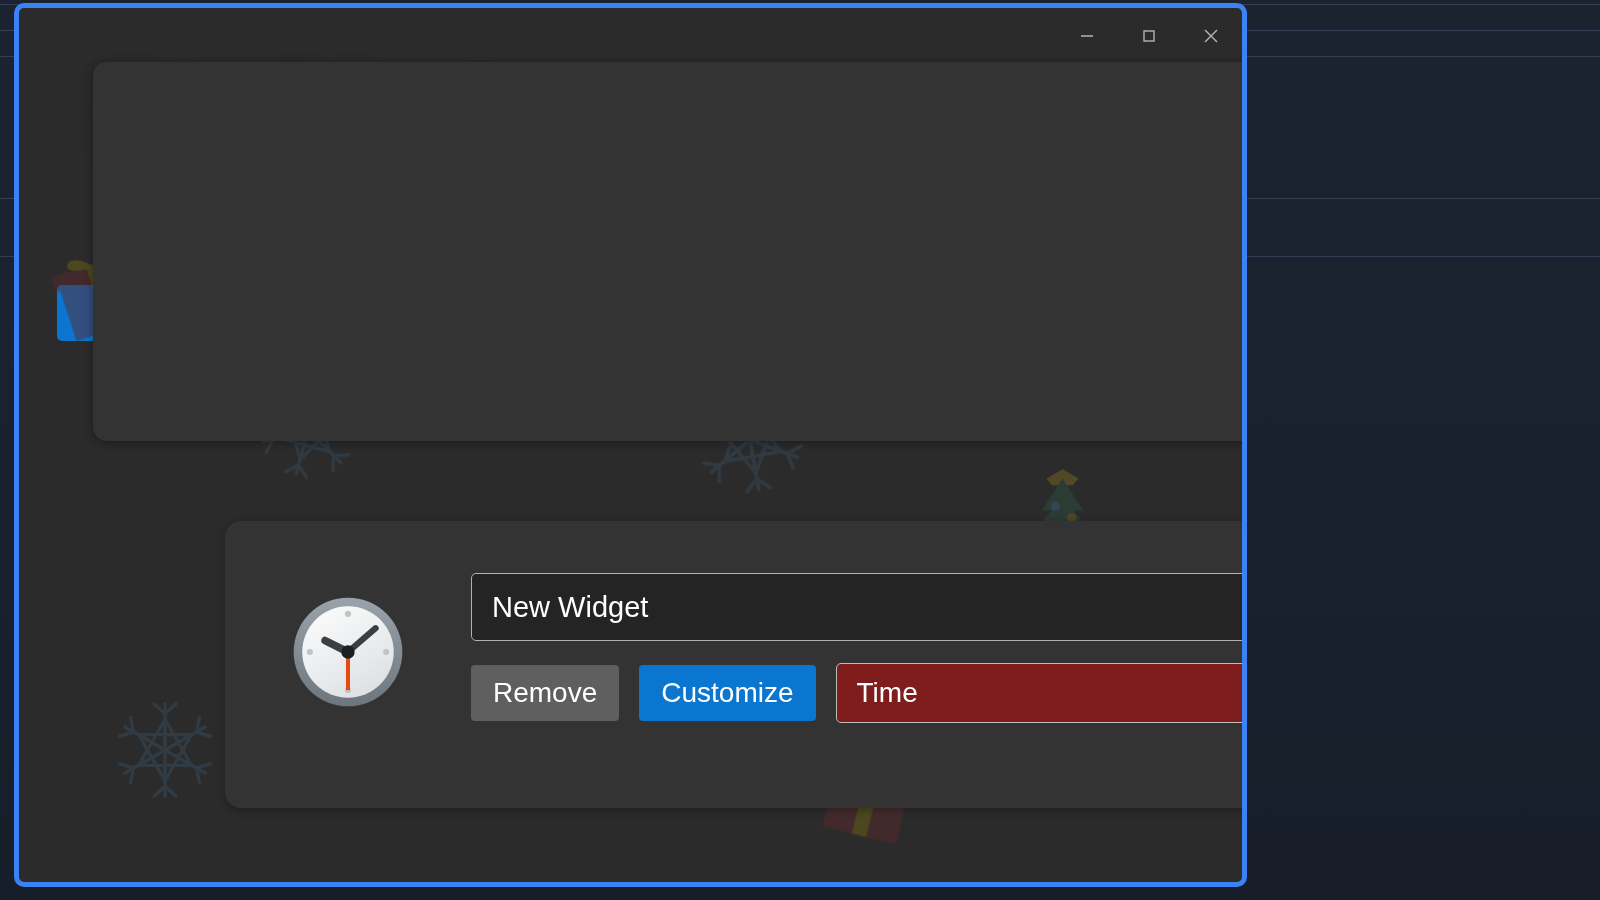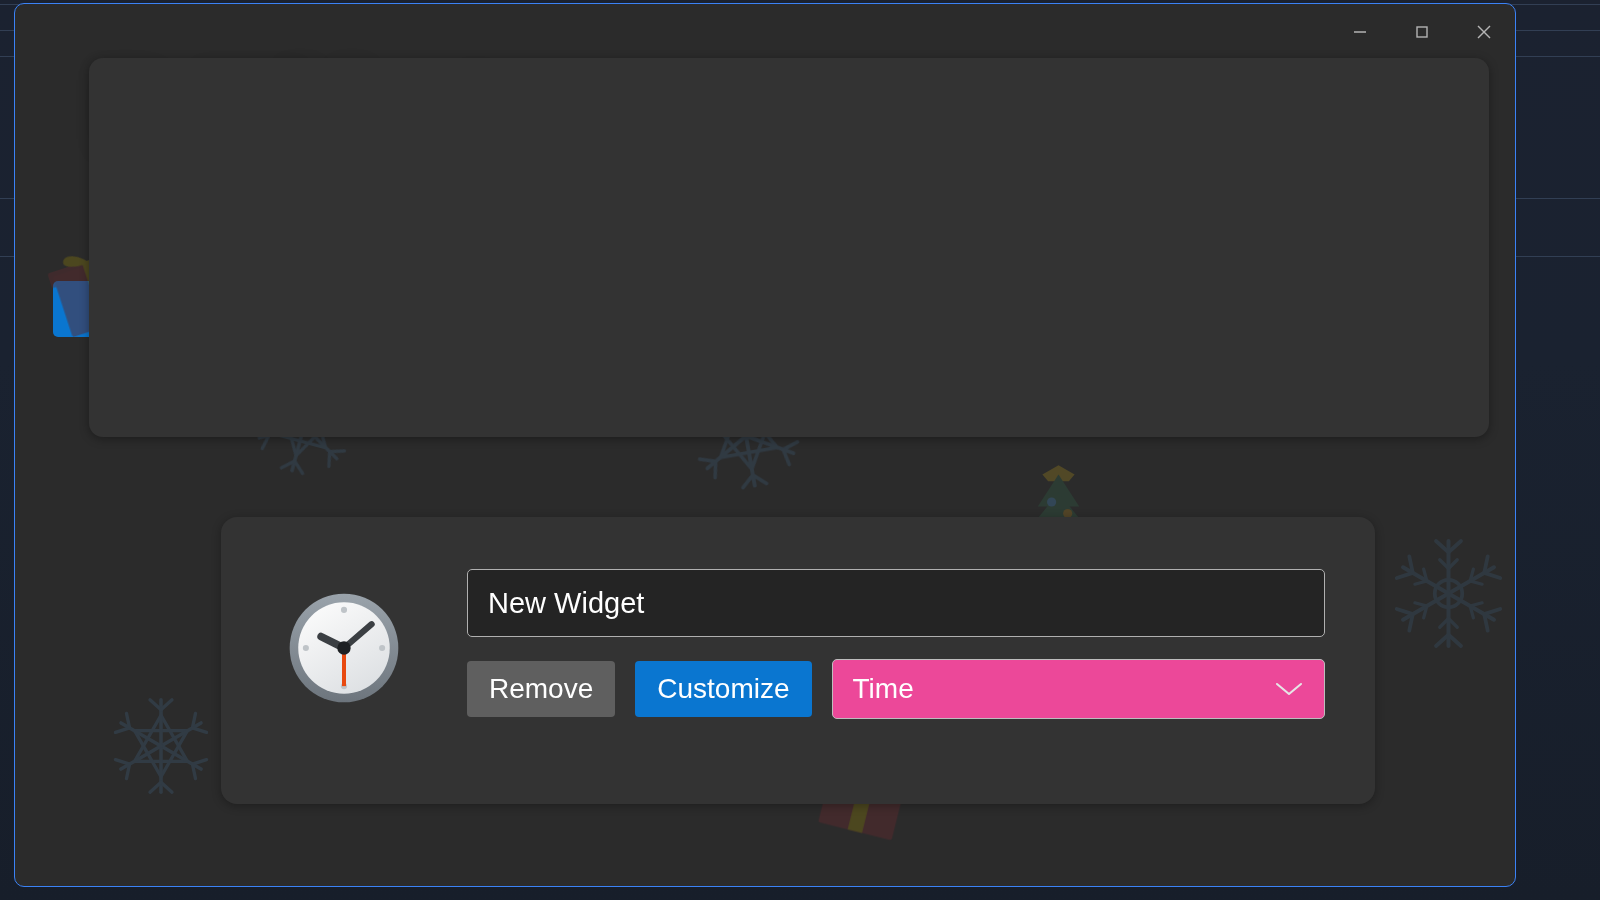--- a/index.html
+++ b/index.html
@@ -25,25 +25,25 @@
     left: 0; right: 0;
     height: 1px;
     background: rgba(120,150,190,.25);
   }
 
   
   #window {
     position: absolute;
     left: 14px;
     top: 3px;
-    width: 1502px;
+    width: 1233px;
     height: 884px;
     background: #2b2b2b;
     border-radius: 10px;
-    border: 1px solid #3b82f6;
+    border: 5px solid #3b82f6;
     overflow: hidden;
   }
 
   #titlebar {
     position: absolute;
     left: 0; top: 0; right: 0;
     height: 56px;
     display: flex;
     justify-content: flex-end;
     align-items: stretch;
@@ -190,21 +190,21 @@
     align-items: center;
     justify-content: center;
   }
   .action-btn.primary { background: #0a76d0; }
   .action-btn.secondary { background: #5f5f5f; }
 
   #widget-type-select {
     position: relative;
     flex: 1;
     height: 60px;
-    background: #ec4899;
+    background: #7f1d1d;
     border: 1px solid #bdbdbd;
     border-radius: 5px;
     display: flex;
     align-items: center;
     padding: 0 20px;
     cursor: pointer;
   }
   #widget-type-value {
     color: #ffffff;
     font-size: 28px;

